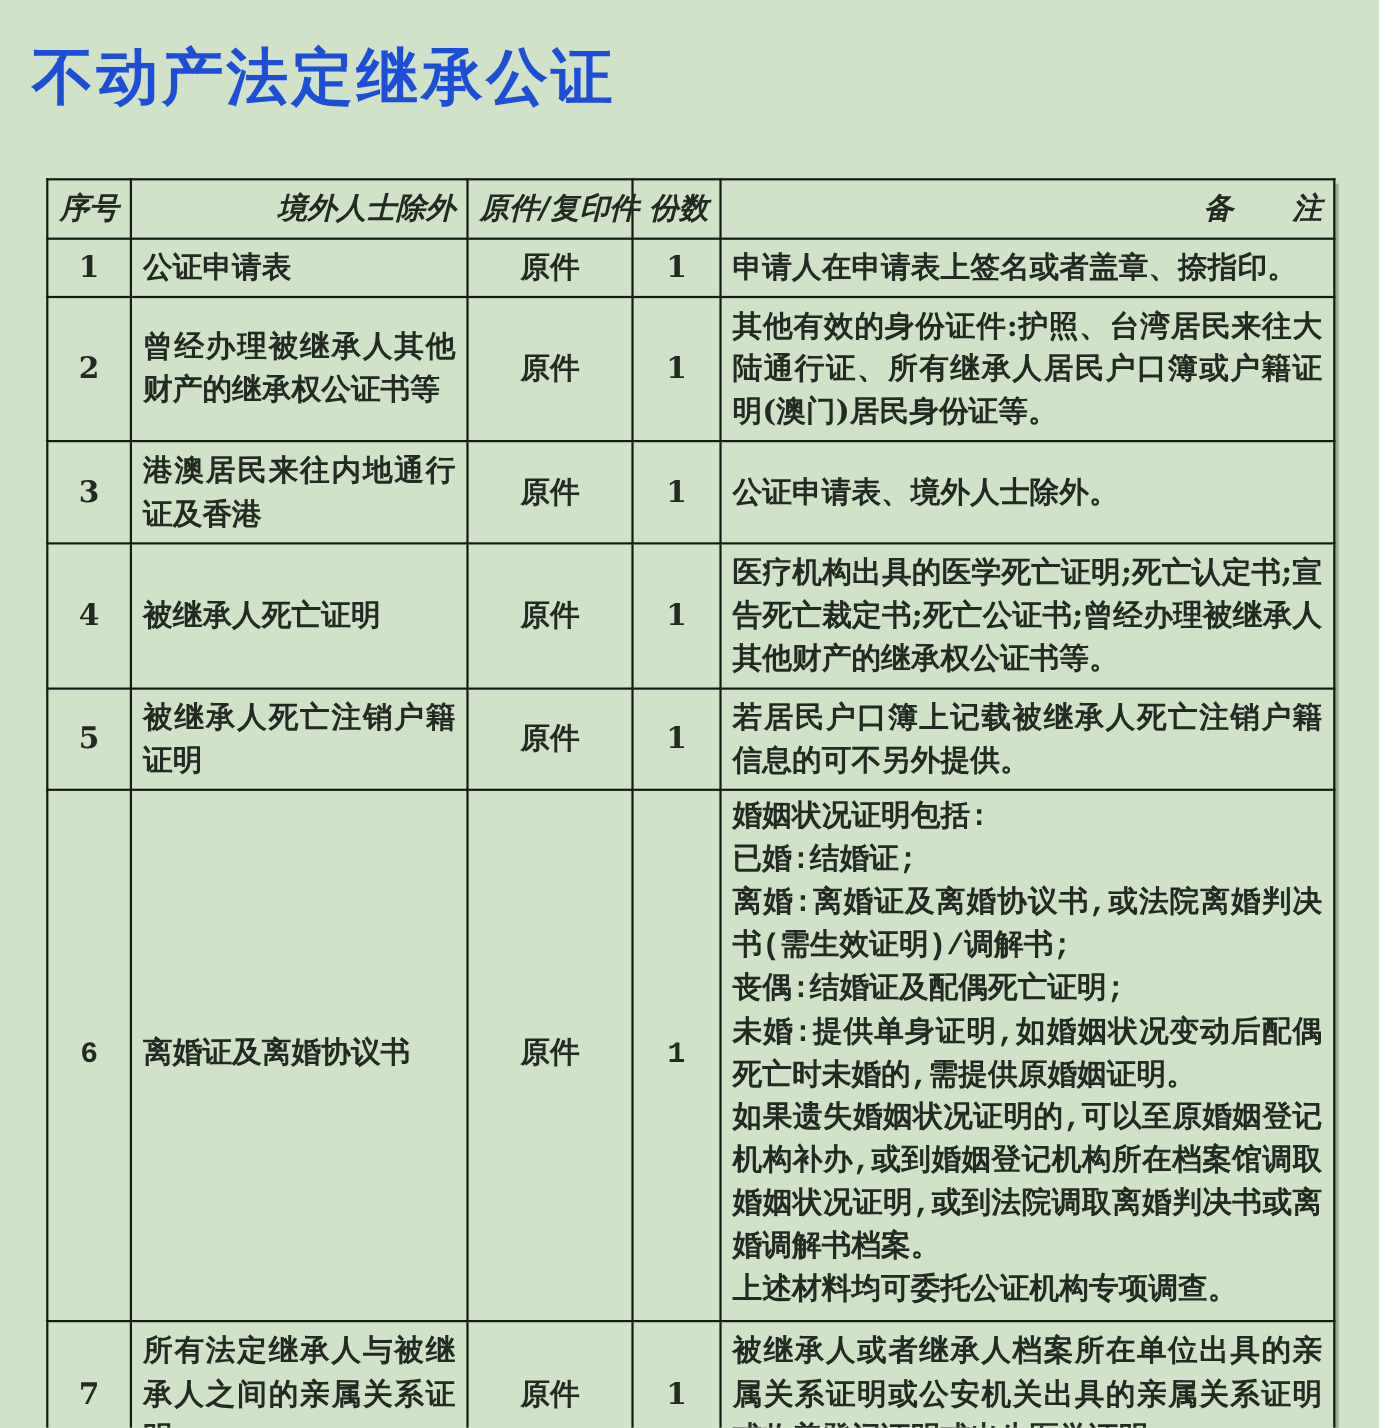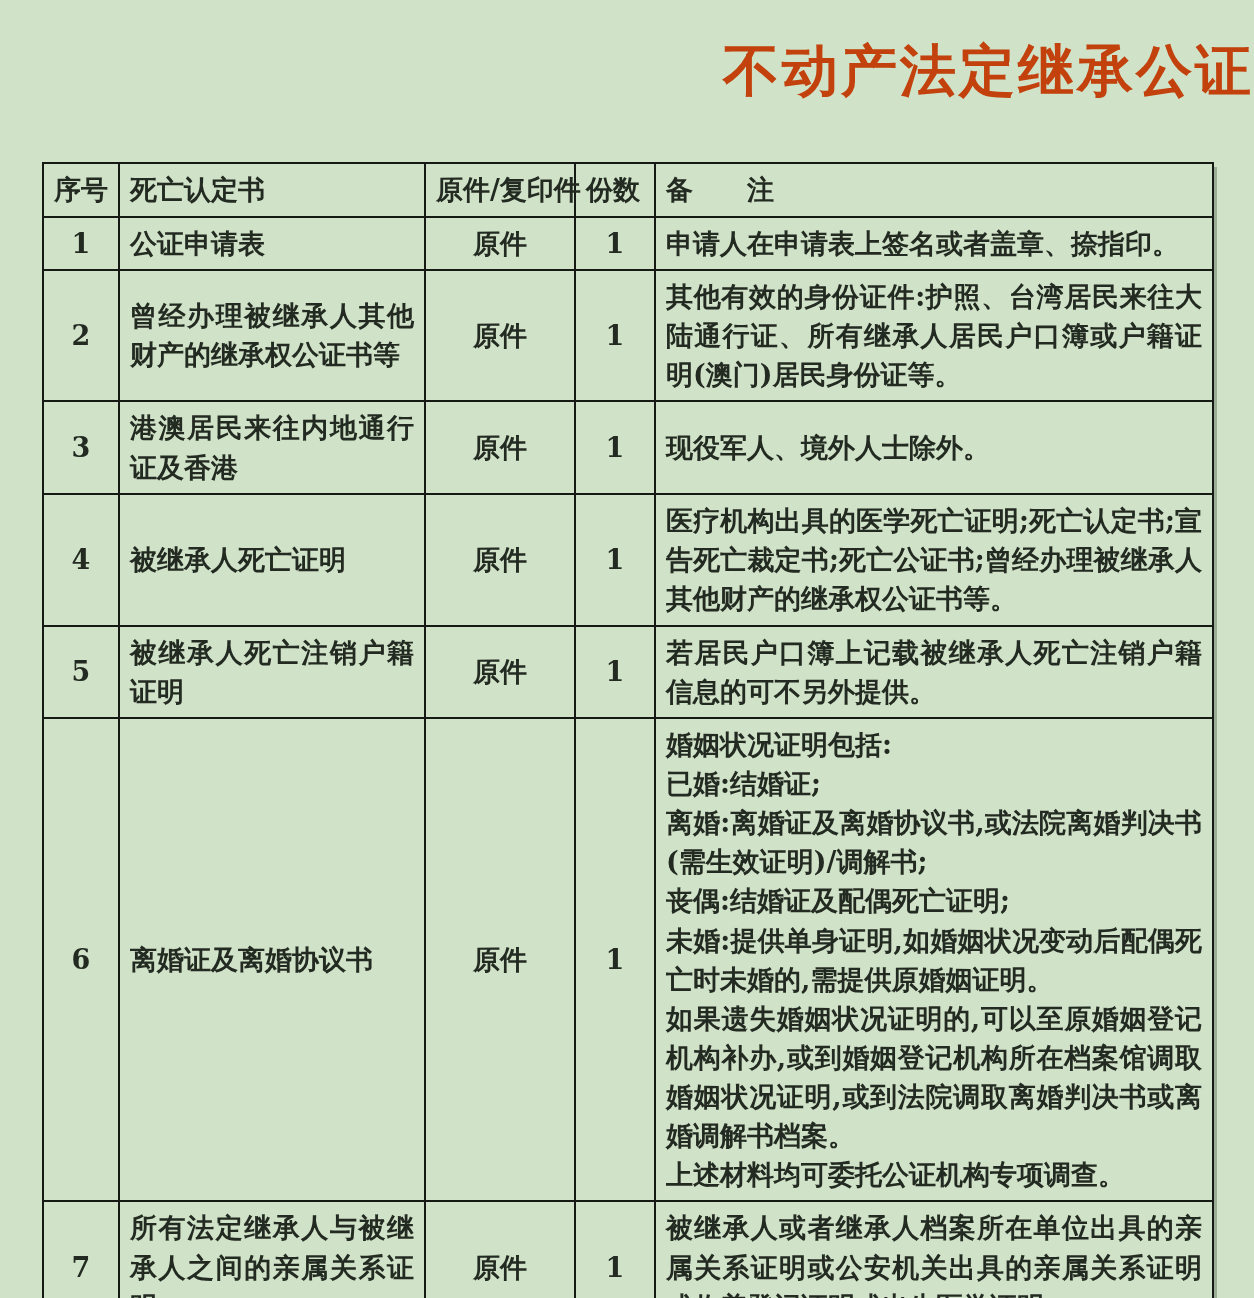--- a/index.html
+++ b/index.html
@@ -13,51 +13,53 @@
     font-family: "DejaVu Serif", "Liberation Serif", serif;
     color: #232a21;
     overflow: hidden;
   }
   .page {
     width: 1254px;
     height: 1298px;
     position: relative;
   }
   .doc-title {
-    text-align: right;
+    text-align: left;
     font-size: 56px;
     font-weight: 700;
     letter-spacing: 3px;
-    color: #c2410c;
+    color: #1d4ed8;
     padding-top: 38px;
     margin: 0;
     line-height: 1.15;
+    padding-left: 29px;
   }
   table.doc-table {
     border-collapse: collapse;
     table-layout: fixed;
     margin: 60px 0 0 42px;
     width: 1170px;
     background: transparent;
     box-shadow: 3px 5px 0 rgba(60, 75, 58, 0.35);
   }
   table.doc-table td, table.doc-table th {
     border: 2.5px solid #161a15;
     padding: 6px 10px;
     font-size: 27px;
     line-height: 1.45;
     vertical-align: middle;
     box-sizing: border-box;
     word-break: break-all;
   }
   th {
     font-weight: 700;
-    text-align: left;
+    text-align: right;
     white-space: nowrap;
     height: 50px;
+    font-style: italic;
   }
   .col-no    { width: 76px;  }
   .col-name  { width: 306px; }
   .col-orig  { width: 150px; }
   .col-count { width: 80px;  }
   .col-rem   { width: 558px; }
   td.c-no, td.c-orig, td.c-count {
     text-align: center;
     font-weight: 600;
   }
@@ -69,42 +71,42 @@
     text-align: justify;
     font-weight: 600;
     white-space: pre-line;
     margin-left: 48px;
   }
   tr.r1 td { height: 50px;  }
   tr.r2 td { height: 120px; }
   tr.r3 td { height: 93px;  }
   tr.r4 td { height: 122px; }
   tr.r5 td { height: 88px;  }
-  tr.r6 td { height: 435px; }
+  tr.r6 td { height: 435px; font-family: Liberation Mono, monospace; }
   tr.r7 td { height: 124px; }
 </style>
 </head>
 <body>
 
 <div class="page">
 
   <h1 class="doc-title">不动产法定继承公证</h1>
 
   <table class="doc-table">
     <colgroup>
       <col class="col-no">
       <col class="col-name">
       <col class="col-orig">
       <col class="col-count">
       <col class="col-rem">
     </colgroup>
     <thead>
       <tr>
         <th>序号</th>
-        <th>死亡认定书</th>
+        <th>境外人士除外</th>
         <th>原件/复印件</th>
         <th>份数</th>
         <th>备　　注</th>
       </tr>
     </thead>
     <tbody>
       <tr class="r1">
         <td class="c-no">1</td>
         <td class="c-name">公证申请表</td>
         <td class="c-orig">原件</td>
@@ -116,21 +118,21 @@
         <td class="c-name">曾经办理被继承人其他财产的继承权公证书等</td>
         <td class="c-orig">原件</td>
         <td class="c-count">1</td>
         <td class="c-remark">其他有效的身份证件:护照、台湾居民来往大陆通行证、所有继承人居民户口簿或户籍证明(澳门)居民身份证等。</td>
       </tr>
       <tr class="r3">
         <td class="c-no">3</td>
         <td class="c-name">港澳居民来往内地通行证及香港</td>
         <td class="c-orig">原件</td>
         <td class="c-count">1</td>
-        <td class="c-remark">现役军人、境外人士除外。</td>
+        <td class="c-remark">公证申请表、境外人士除外。</td>
       </tr>
       <tr class="r4">
         <td class="c-no">4</td>
         <td class="c-name">被继承人死亡证明</td>
         <td class="c-orig">原件</td>
         <td class="c-count">1</td>
         <td class="c-remark">医疗机构出具的医学死亡证明;死亡认定书;宣告死亡裁定书;死亡公证书;曾经办理被继承人其他财产的继承权公证书等。</td>
       </tr>
       <tr class="r5">
         <td class="c-no">5</td>

